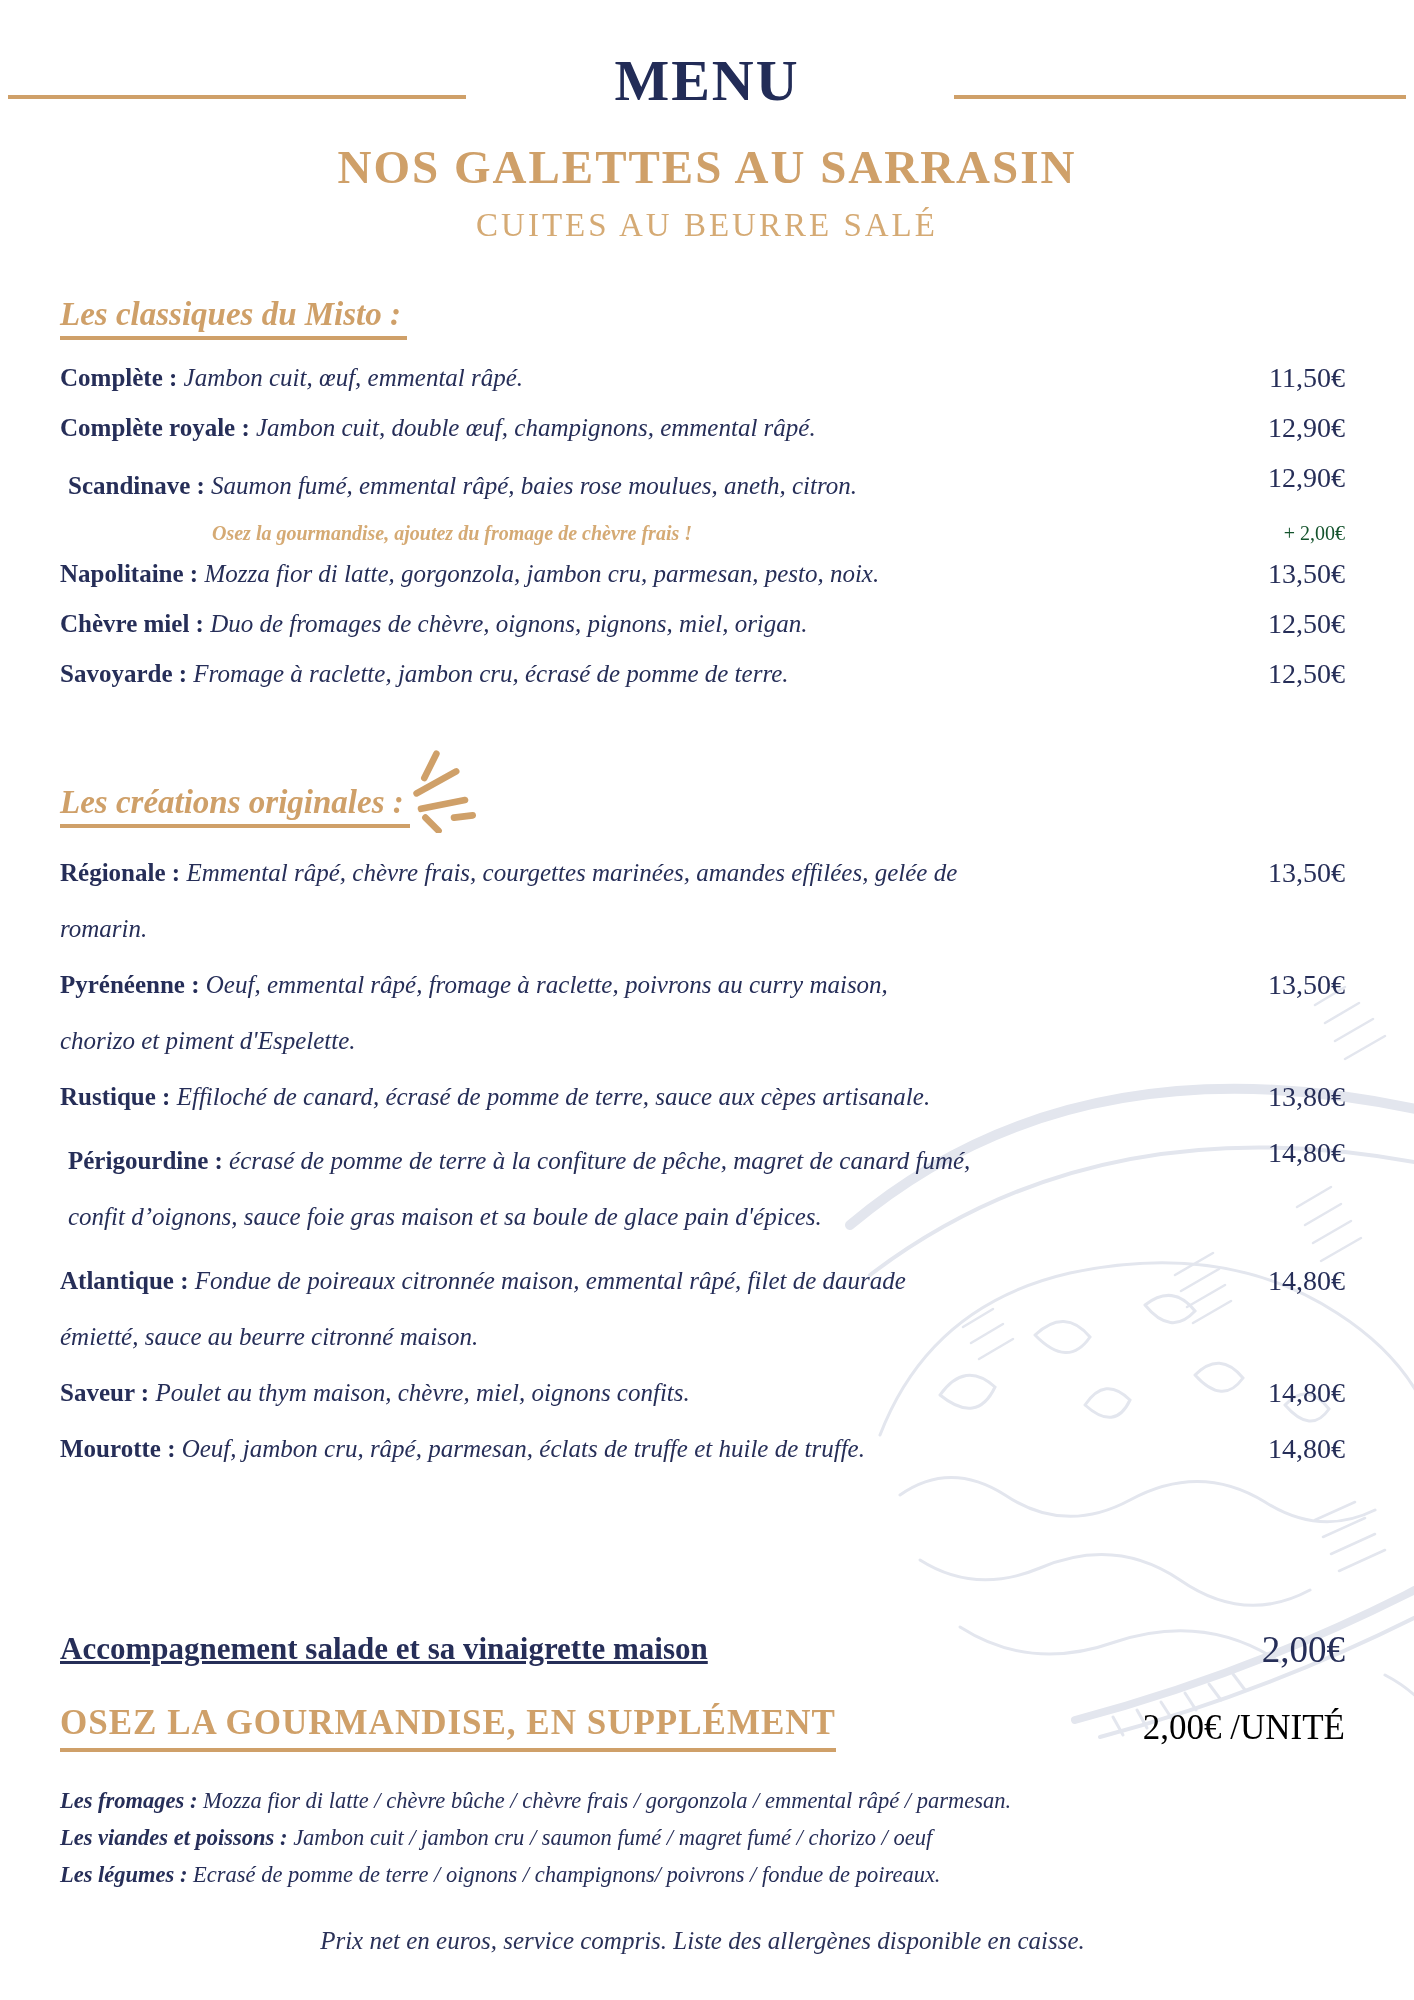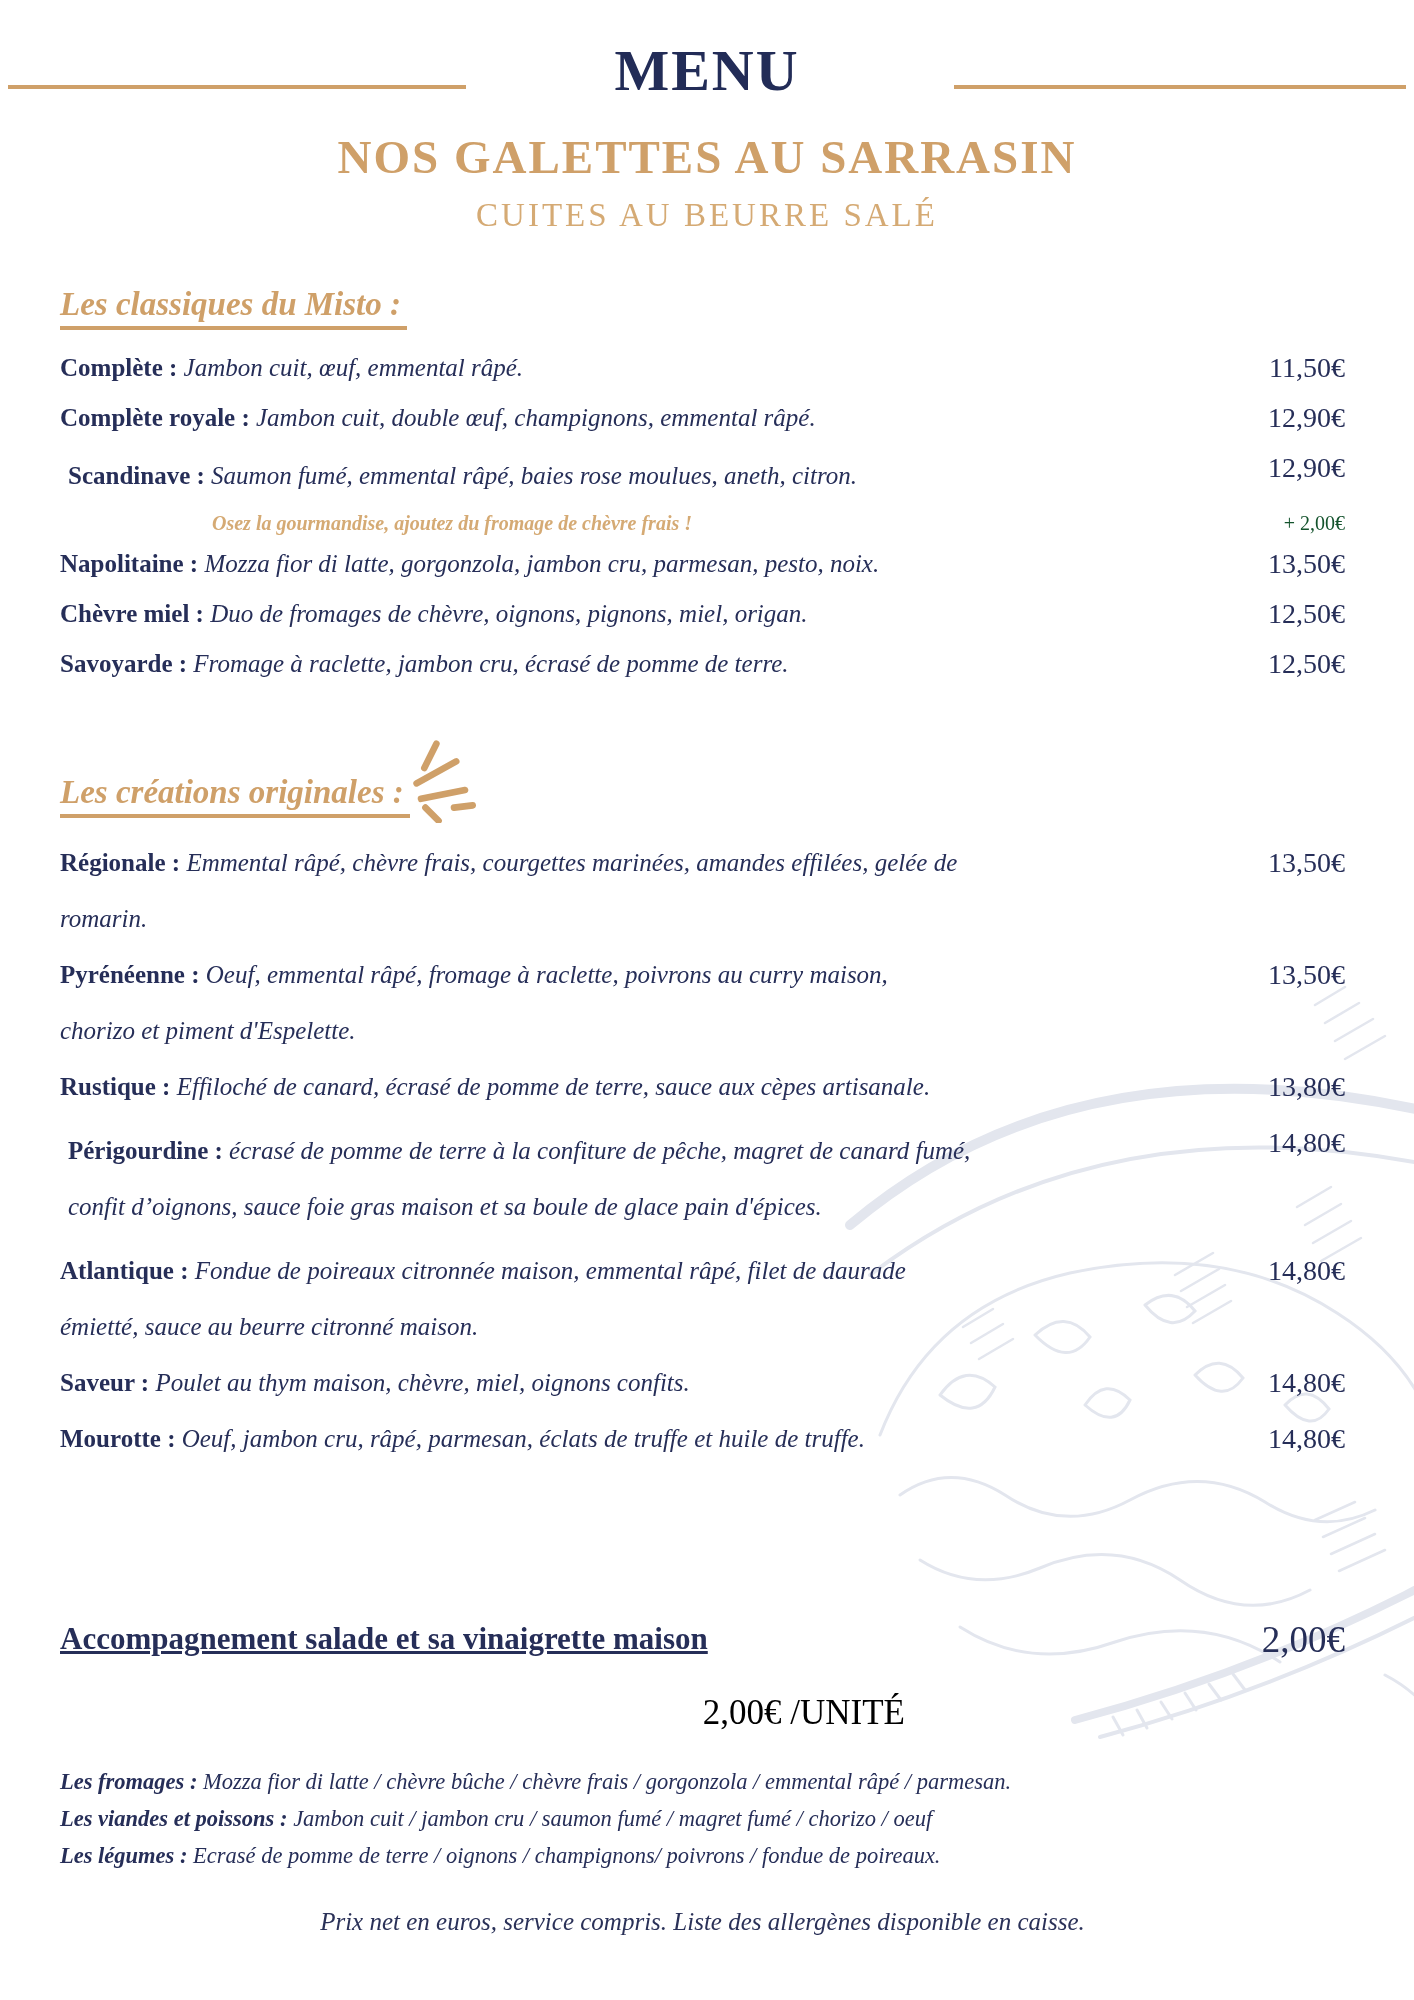--- a/index.html
+++ b/index.html
@@ -14,21 +14,21 @@
   }
   .page { position: relative; width: 1414px; height: 2000px; overflow: hidden; }
 
   
   .watermark {
     position: absolute; left: 845px; top: 975px;
     z-index: 0; pointer-events: none;
   }
 
   
-  header { position: relative; z-index: 1; padding-top: 37px; }
+  header { position: relative; z-index: 1; padding-top: 47px; }
   .title-row {
     display: grid; grid-template-columns: 465px 1fr 465px;
     align-items: center;
   }
   .h-rule { height: 4px; background: #cfa069; transform: translateY(16px); }
   .h-rule.left  { width: 458px; margin-left: 8px; }
   .h-rule.right { width: 452px; justify-self: end; margin-right: 8px; }
   .menu-title {
     margin: 0; text-align: center;
     font-size: 58px; font-weight: 700; letter-spacing: 2px;
@@ -288,20 +288,21 @@
         </div>
       </div>
     </section>
 
     <div class="salad-row">
       <span class="salad-label">Accompagnement salade et sa vinaigrette maison</span>
       <span class="salad-price">2,00€</span>
     </div>
 
     <div class="supplement-row">
+      <span class="supplement-heading">OSEZ LA GOURMANDISE, EN SUPPLÉMENT</span>
       <span class="supplement-price">2,00€ /UNITÉ</span>
     </div>
 
     <div class="supp-lines">
       <p class="supp-line" style="margin:0">
         <span class="supp-name">Les fromages :</span>
         <span class="supp-desc">Mozza fior di latte / chèvre bûche / chèvre frais / gorgonzola / emmental râpé / parmesan.</span>
       </p>
       <p class="supp-line" style="margin:0">
         <span class="supp-name">Les viandes et poissons :</span>

